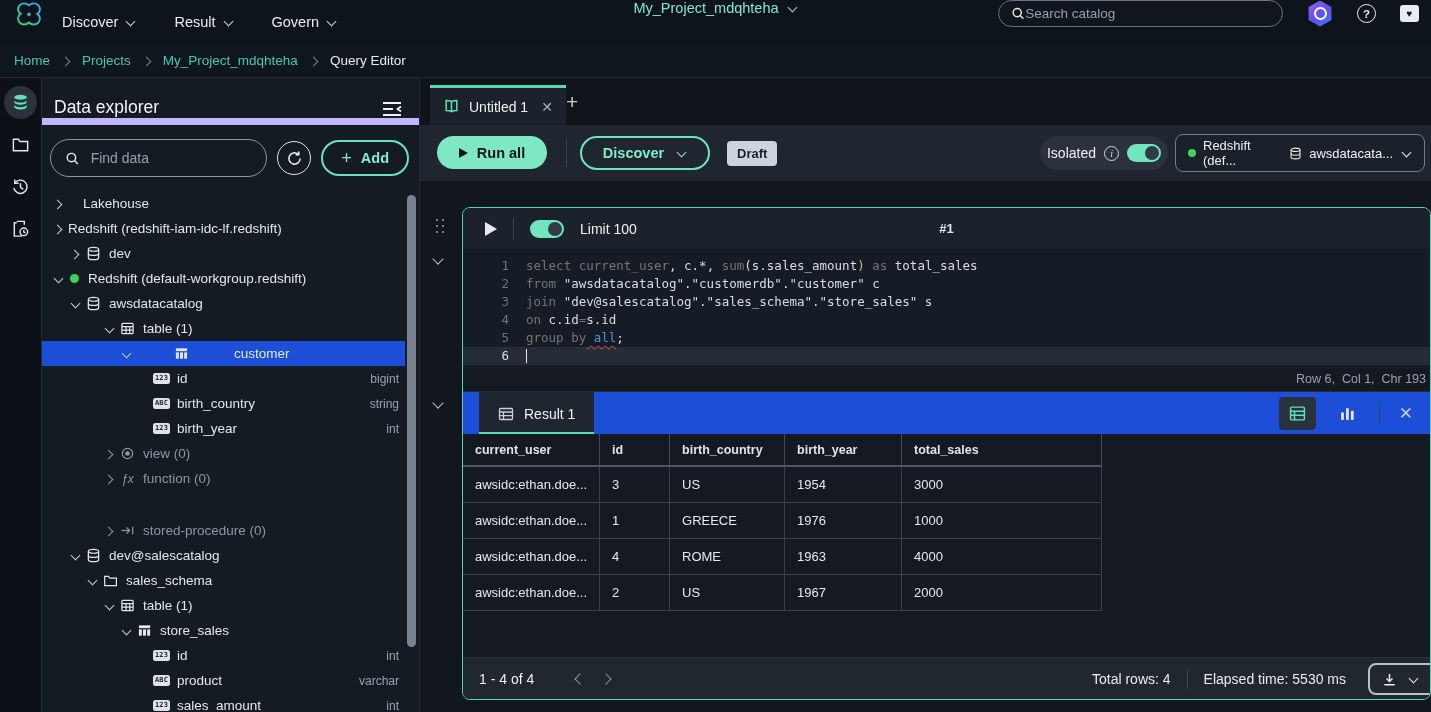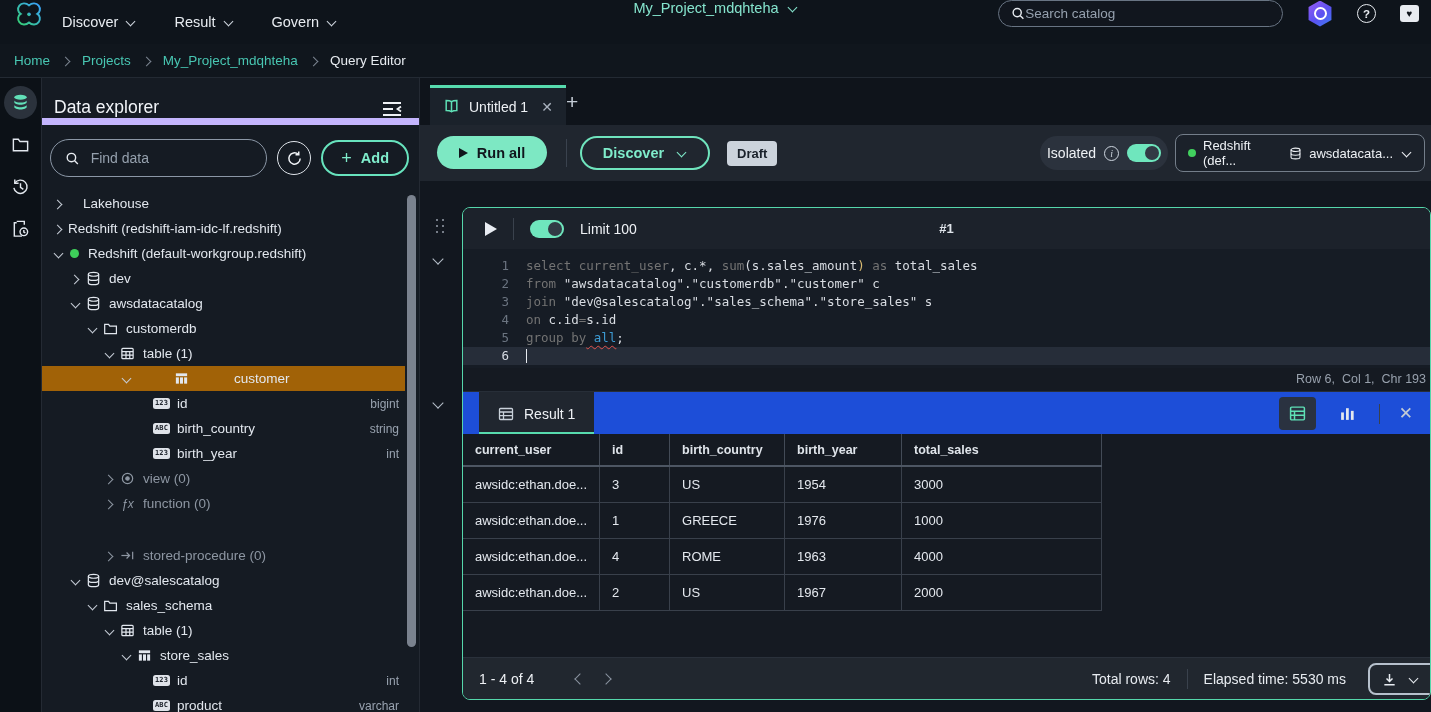--- a/index.html
+++ b/index.html
@@ -46,21 +46,21 @@
   .exp-search-row { height:66px; display:flex; align-items:center; padding:0 10px 0 8px; gap:10px; }
   .find-pill { flex:1; height:38px; border:1px solid #8b97a6; border-radius:19px; display:flex; align-items:center; padding:0 14px; gap:11px; }
   .find-pill input { background:transparent; border:none; outline:none; color:#d5dbe3; font-size:14px; width:100%; font-family:"Liberation Sans",sans-serif;}
   .find-pill input::placeholder { color:#95a0ad; }
   .round-btn { width:34px; height:34px; border:1px solid #dfe4ea; border-radius:50%; flex:none; display:flex; align-items:center; justify-content:center; cursor:pointer; }
   .add-btn { height:36px; border:2px solid #67e3bd; border-radius:18px; padding:0 18px; display:flex; align-items:center; gap:9px; color:#7feccb; font-size:14.5px; font-weight:bold; cursor:pointer; flex:none; }
   .add-btn .plus { font-size:18px; font-weight:normal; }
 
   .tree { position:absolute; left:0; right:14px; top:113px; bottom:0; }
   .tree-row { height:25px; display:flex; align-items:center; font-size:13.5px; color:#e2e7ee; position:relative; cursor:pointer; white-space:nowrap; }
-  .tree-row.selected { background:#a16207;gap:37px; }
+  .tree-row.selected { background:#1d4ed8;gap:37px; }
   .tree-row.dim { color:#8d96a2; }
   .tree-row .chev { width:16px; flex:none; }
   .tree-row .chev::before { border-color:#c6cdd7; }
   .tree-row.dim .chev::before { border-color:#8d96a2; }
   .tree-row .chev.none::before { display:none; }
   .ticon { width:17px; height:16px; margin-right:7px; flex:none; display:flex; align-items:center; justify-content:center; }
   .ticon svg { width:15px; height:15px; }
   .conn-dot { width:9px; height:9px; border-radius:50%; background:#3ecf5a; margin:0 9px 0 2px; flex:none; }
   .badge { background:#dfe3e9; color:#20262e; font-size:7px; font-weight:bold; padding:2px 2px; border-radius:2.5px; font-family:"DejaVu Sans Mono",monospace; letter-spacing:.2px; line-height:1; }
   .fxg { font-style:italic; color:#8d96a2; font-size:12px; }
@@ -269,55 +269,46 @@
       </div>
       <div class="tree" id="tree">
           <div class="tree-row" style="padding-left: 10px; gap: 15px;">
             <span class="chev right"></span>
             <span>Lakehouse</span>
           </div>
           <div class="tree-row" style="padding-left: 10px;">
             <span class="chev right"></span>
             <span>Redshift (redshift-iam-idc-lf.redshift)</span>
           </div>
-          <div class="tree-row" style="padding-left: 10px;">
-            <span class="chev "></span>
-            <span class="conn-dot"></span>
-            <span>Redshift (default-workgroup.redshift)</span>
-          </div>
           <div class="tree-row" style="padding-left: 27px;">
             <span class="chev right"></span>
             <span class="ticon">
               <svg viewBox="0 0 16 16" fill="none" stroke="currentColor" stroke-width="1.3">
                 <ellipse cx="8" cy="3.5" rx="5.5" ry="2.1"></ellipse>
                 <path d="M2.5 3.5v9c0 1.2 2.5 2.1 5.5 2.1s5.5-.9 5.5-2.1v-9"></path>
                 <path d="M2.5 8c0 1.2 2.5 2.1 5.5 2.1S13.5 9.2 13.5 8"></path>
               </svg>
             </span>
             <span>dev</span>
           </div>
+          <div class="tree-row" style="padding-left: 10px;">
+            <span class="chev "></span>
+            <span class="conn-dot"></span>
+            <span>Redshift (default-workgroup.redshift)</span>
+          </div>
           <div class="tree-row" style="padding-left: 27px;">
             <span class="chev "></span>
             <span class="ticon">
               <svg viewBox="0 0 16 16" fill="none" stroke="currentColor" stroke-width="1.3">
                 <ellipse cx="8" cy="3.5" rx="5.5" ry="2.1"></ellipse>
                 <path d="M2.5 3.5v9c0 1.2 2.5 2.1 5.5 2.1s5.5-.9 5.5-2.1v-9"></path>
                 <path d="M2.5 8c0 1.2 2.5 2.1 5.5 2.1S13.5 9.2 13.5 8"></path>
               </svg>
             </span>
             <span>awsdatacatalog</span>
-          </div>
-          <div class="tree-row" style="padding-left: 44px;">
-            <span class="chev "></span>
-            <span class="ticon">
-              <svg viewBox="0 0 16 16" fill="none" stroke="currentColor" stroke-width="1.3">
-                <path d="M1.8 13.5v-10h4.1l1.4 1.9h7v8.1z"></path>
-              </svg>
-            </span>
-            <span>customerdb</span>
           </div>
           <div class="tree-row" style="padding-left: 61px;">
             <span class="chev "></span>
             <span class="ticon">
               <svg viewBox="0 0 16 16" fill="none" stroke="currentColor" stroke-width="1.3">
                 <rect x="2" y="2.5" width="12" height="11" rx="1"></rect>
                 <path d="M2 6h12M2 9.7h12M6.4 6v7.5M10.4 6v7.5"></path>
               </svg>
             </span>
             <span>table (1)</span>

